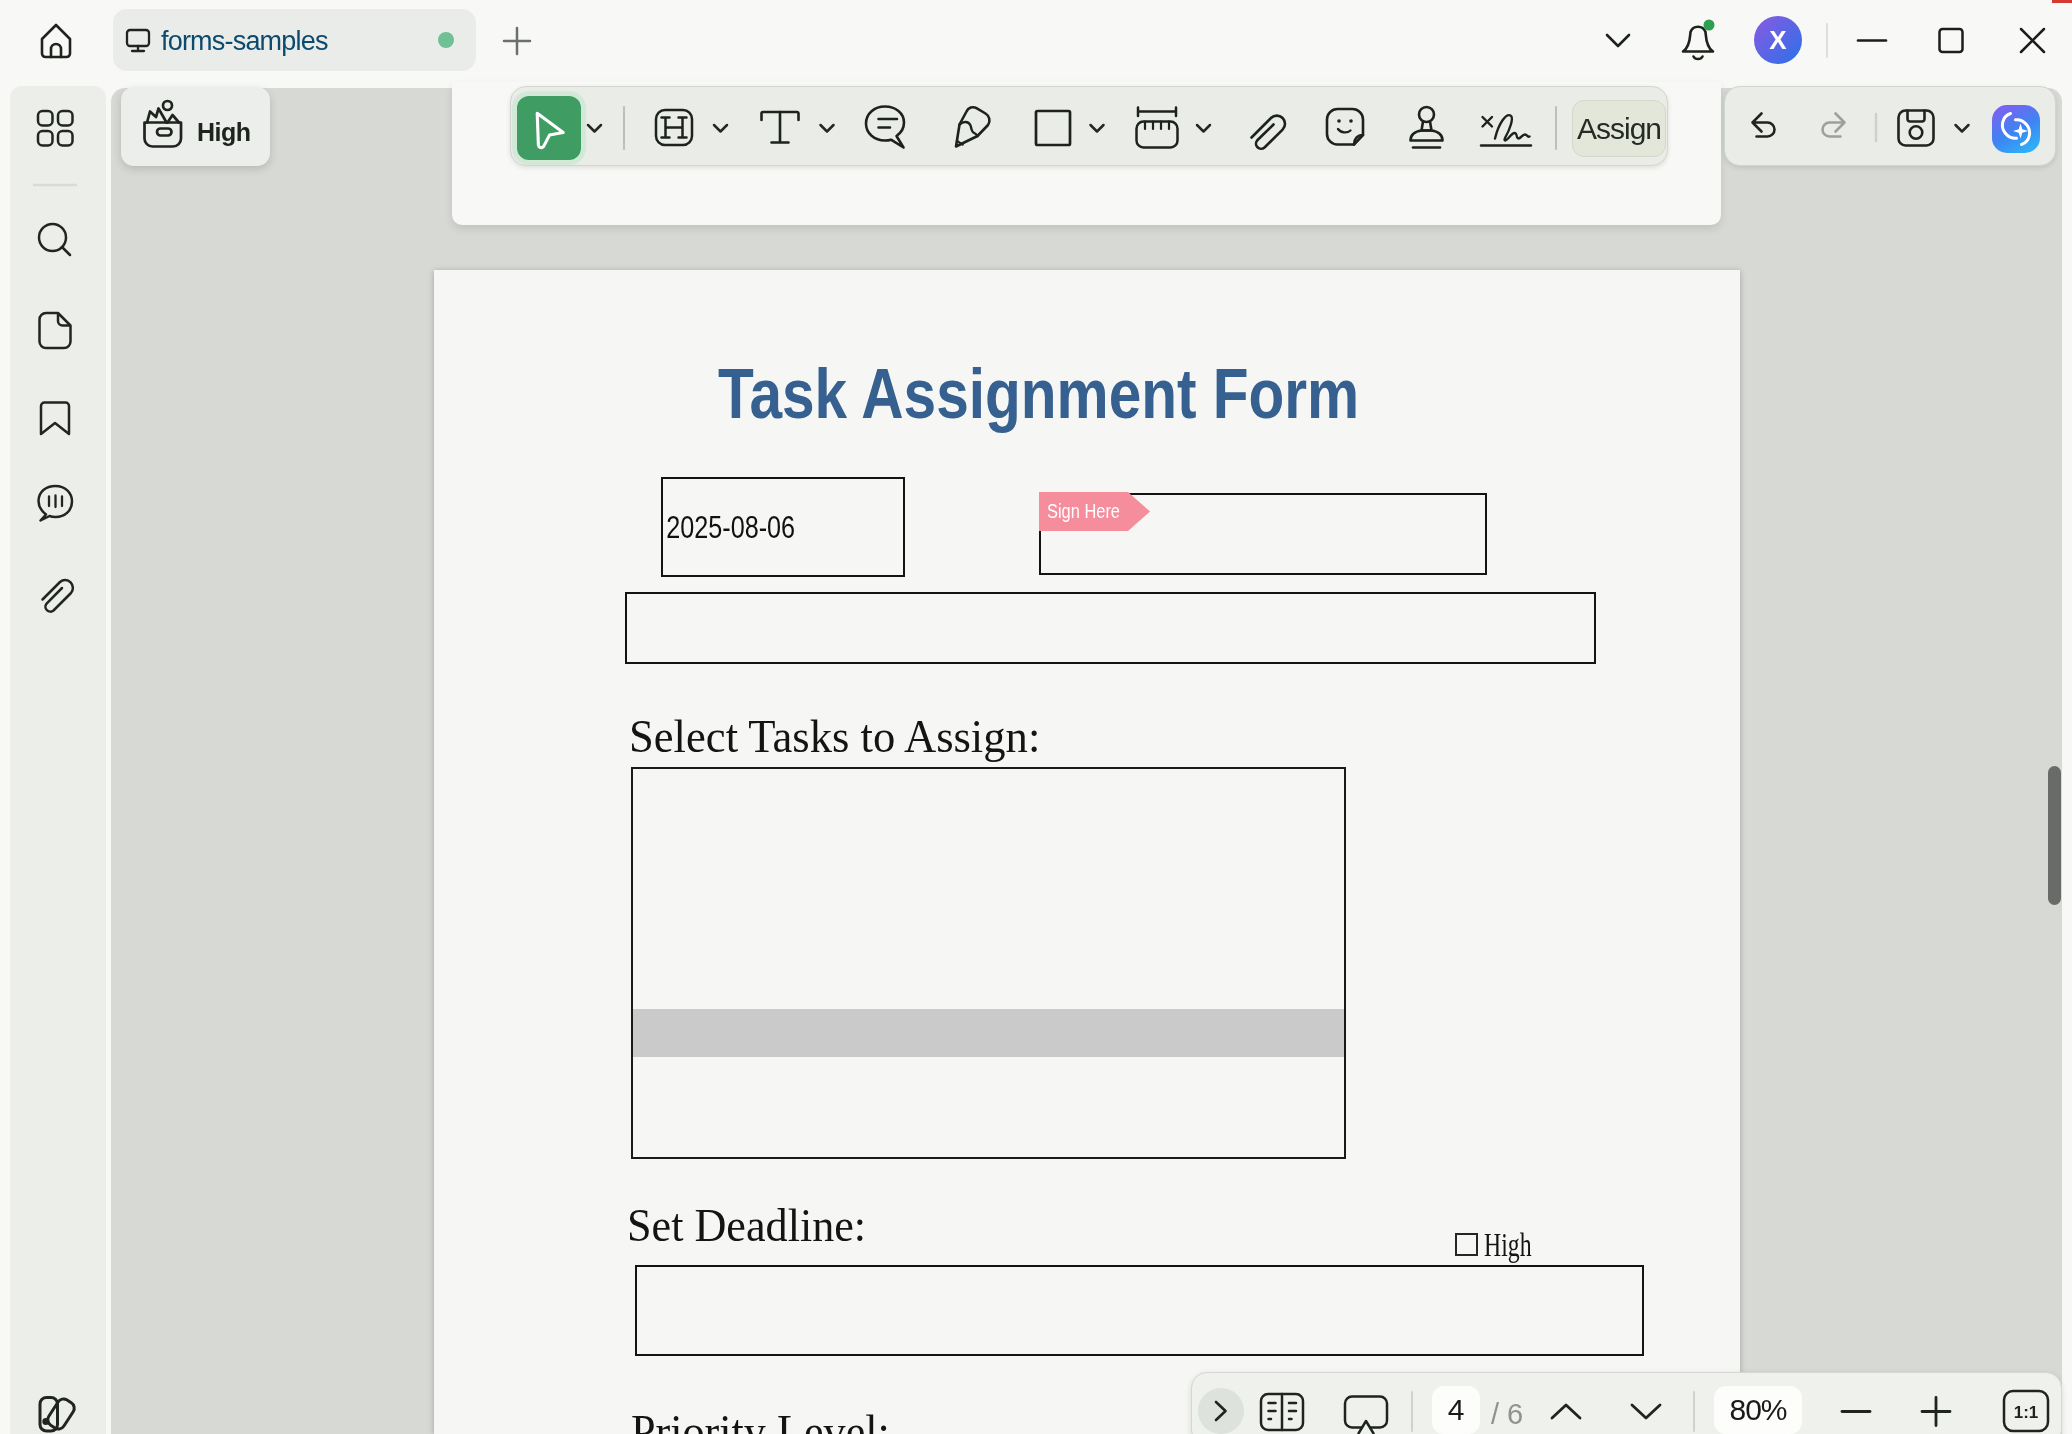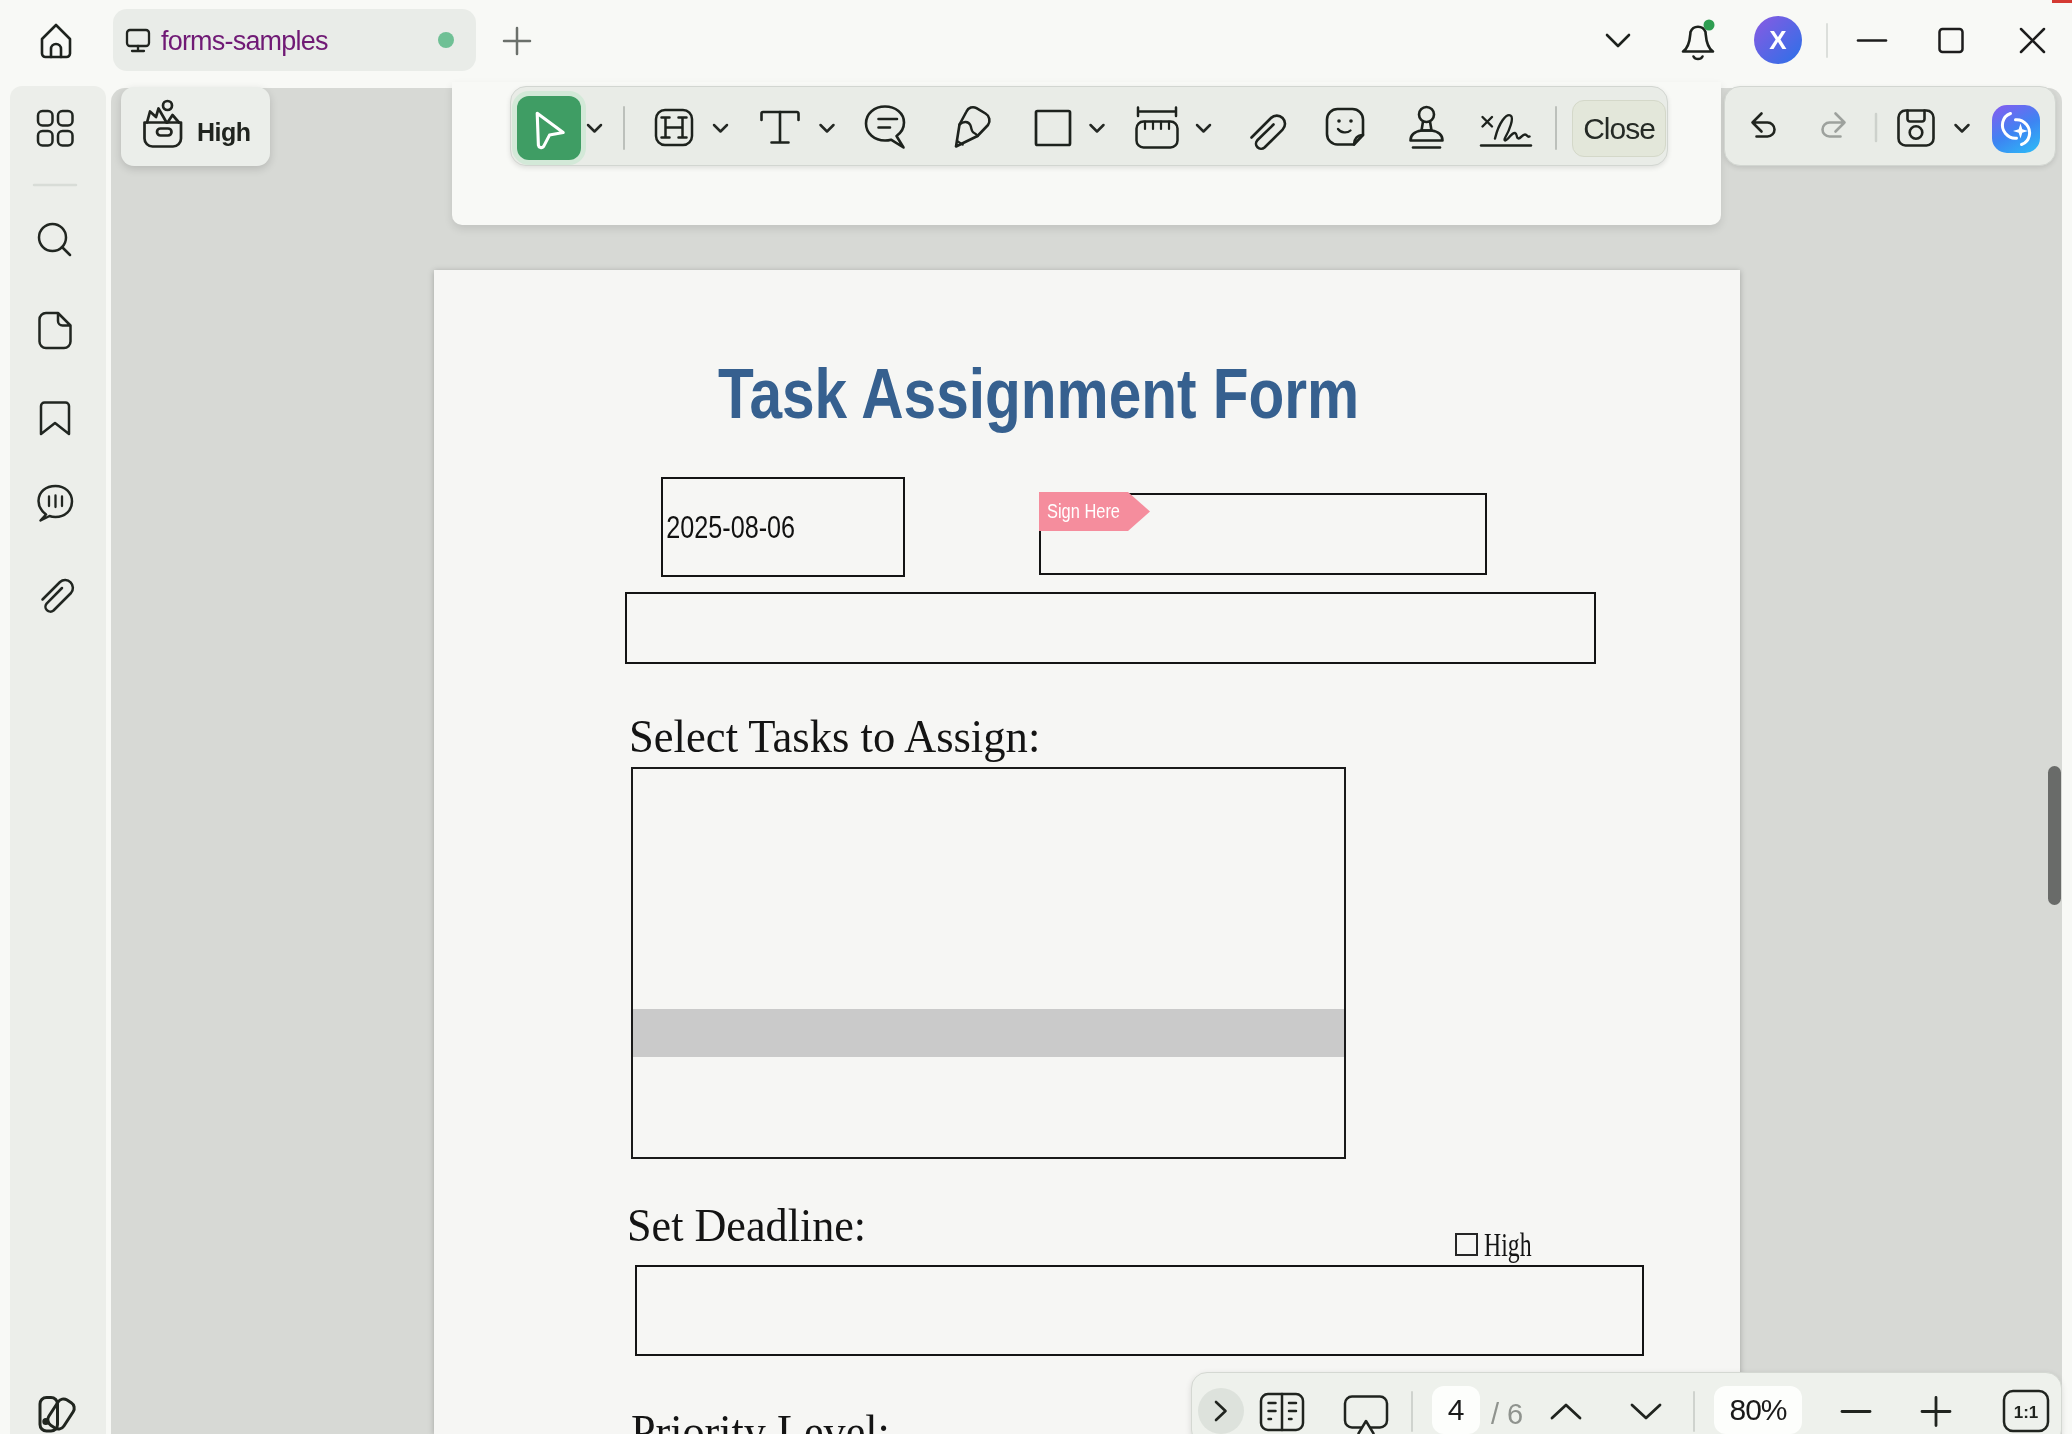--- a/index.html
+++ b/index.html
@@ -45,25 +45,25 @@
 <div class="abs" style="left:121px;top:87px;width:149px;height:79px;background:#ebeeea;border-radius:13px;box-shadow:0 3px 8px rgba(0,0,0,0.15);"></div>
 <div class="abs" style="left:197px;top:118px;font-size:25px;font-weight:bold;letter-spacing:-0.5px;color:#20241f;">High</div>
 
 <div class="abs" style="left:510px;top:86px;width:1158px;height:80px;background:#e9ece7;border:1px solid #d2d6d1;border-radius:16px;box-shadow:0 2px 5px rgba(0,0,0,0.10);box-sizing:border-box;"></div>
 
 <div class="abs" style="left:1724px;top:86px;width:332px;height:80px;background:#e9ece7;border:1px solid #d2d6d1;border-radius:16px;box-shadow:0 2px 5px rgba(0,0,0,0.10);box-sizing:border-box;"></div>
 
 <div class="abs" style="left:517px;top:96px;width:64px;height:64px;background:#3f9d64;border-radius:12px;box-shadow:0 0 0 5px #d3e9d8;"></div>
 
 <div class="abs" style="left:1572px;top:100px;width:94px;height:57px;background:#e3e7da;border:1px solid #d4d8c9;border-radius:12px;box-sizing:border-box;display:flex;align-items:center;justify-content:center;">
-  <span style="font-size:30px;letter-spacing:-1px;color:#252a25;">Close</span>
+  <span style="font-size:30px;letter-spacing:-1px;color:#252a25;">Assign</span>
 </div>
 
 <div class="abs" style="left:113px;top:9px;width:363px;height:62px;background:#e9ece8;border-radius:14px;"></div>
-<div class="abs" style="left:161px;top:26px;font-size:27px;letter-spacing:-0.8px;color:#701a75;">forms-samples</div>
+<div class="abs" style="left:161px;top:26px;font-size:27px;letter-spacing:-0.8px;color:#0c4a6e;">forms-samples</div>
 
 <div class="abs" style="left:1191px;top:1372px;width:871px;height:74px;background:#eef1ec;border:1px solid #d4d8d2;border-radius:16px;box-shadow:0 2px 6px rgba(0,0,0,0.12);box-sizing:border-box;"></div>
 <div class="abs" style="left:1432px;top:1386px;width:48px;height:48px;background:#fdfefc;border-radius:12px;display:flex;align-items:center;justify-content:center;">
     <span style="font-size:30px;color:#1a1a1a;">4</span>
   </div>
 <div class="abs" style="left:1491px;top:1398px;font-size:29px;color:#8f938e;">/ 6</div>
 <div class="abs" style="left:1714px;top:1386px;width:88px;height:48px;background:#fdfefc;border-radius:12px;display:flex;align-items:center;justify-content:center;">
     <span style="font-size:30px;letter-spacing:-1px;color:#1a1a1a;">80%</span>
   </div>
 

